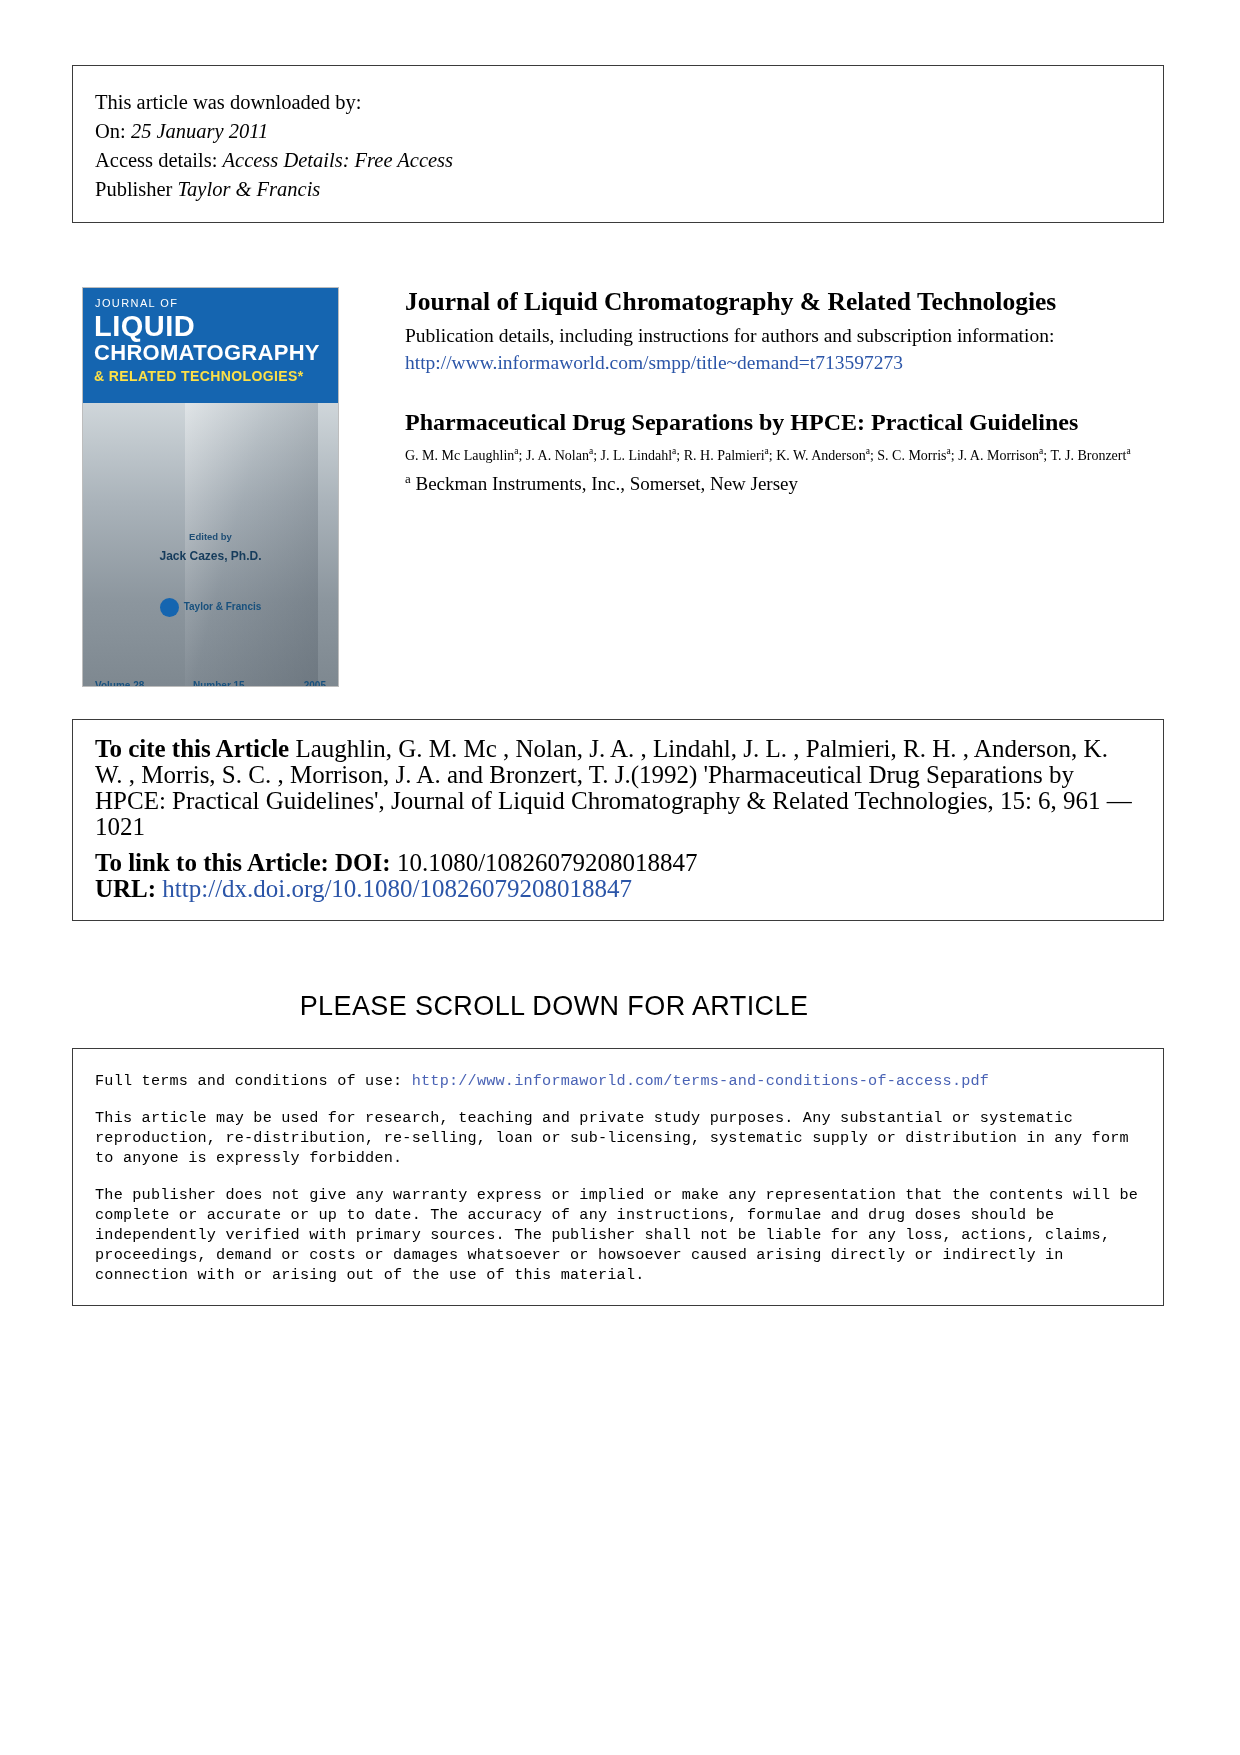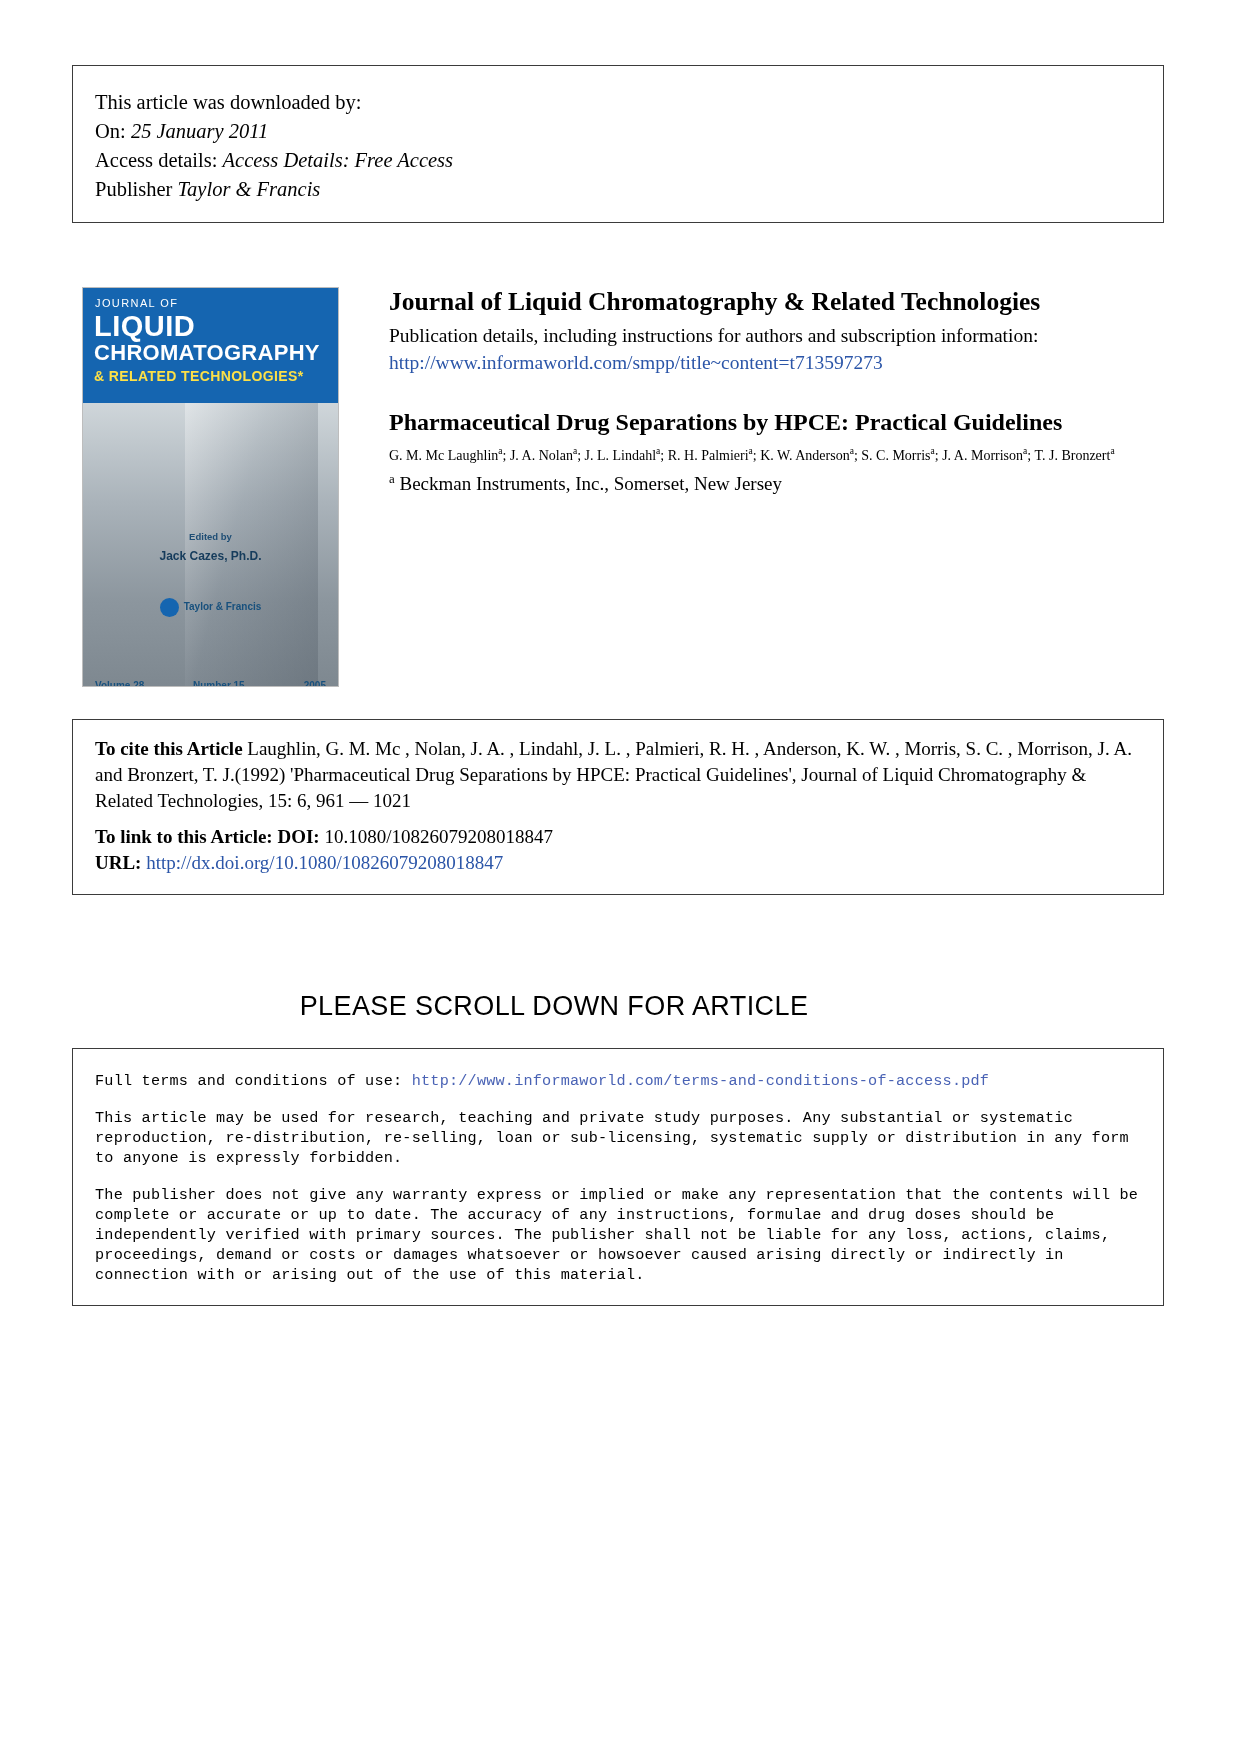--- a/index.html
+++ b/index.html
@@ -175,21 +175,21 @@
     font-size: 10px;
     font-weight: bold;
   }
   .cover-foot span { position: absolute; }
   .cf-vol { left: 12px; }
   .cf-num { left: 110px; }
   .cf-year { right: 12px; margin-left: 44px; }
 
   .journal-right {
     position: absolute;
-    left: 317px;
+    left: 333px;
     top: 0;
     width: 775px;
   }
   .journal-title {
     font-size: 25.5px;
     font-weight: bold;
     line-height: 30px;
     margin: 0 0 5px 0;
   }
   .pub-details {
@@ -221,21 +221,21 @@
   .cite-box {
     position: absolute;
     left: 72px;
     top: 719px;
     width: 1092px;
     box-sizing: border-box;
     border: 1px solid #3b3b3b;
     padding: 16px 22px 18px 22px;
   }
   .cite-line {
-    font-size: 19px;
+    font-size: 25px;
     line-height: 26px;
   }
   .cite-line b { font-weight: bold; }
   .cite-gap { margin-top: 10px; }
 
   
   .scroll-down {
     position: absolute;
     left: 0;
     top: 991px;
@@ -308,21 +308,21 @@
           <span class="cf-vol">Volume 28</span>
           <span class="cf-num">Number 15</span>
           <span class="cf-year">2005</span>
         </div>
       </div>
     </div>
 
     <div class="journal-right">
       <div class="journal-title">Journal of Liquid Chromatography &amp; Related Technologies</div>
       <div class="pub-details">Publication details, including instructions for authors and subscription information:</div>
-      <div class="pub-details"><a class="link" href="#">http://www.informaworld.com/smpp/title~content=t713597273</a></div>
+      <div class="pub-details"><a class="link" href="#">http://www.informaworld.com/smpp/title~demand=t713597273</a></div>
 
       <div class="article-title">Pharmaceutical Drug Separations by HPCE: Practical Guidelines</div>
       <div class="authors">
         <span>G. M. Mc Laughlin</span><sup>a</sup>;
         <span>J. A. Nolan</span><sup>a</sup>;
         <span>J. L. Lindahl</span><sup>a</sup>;
         <span>R. H. Palmieri</span><sup>a</sup>;
         <span>K. W. Anderson</span><sup>a</sup>;
         <span>S. C. Morris</span><sup>a</sup>;
         <span>J. A. Morrison</span><sup>a</sup>;

